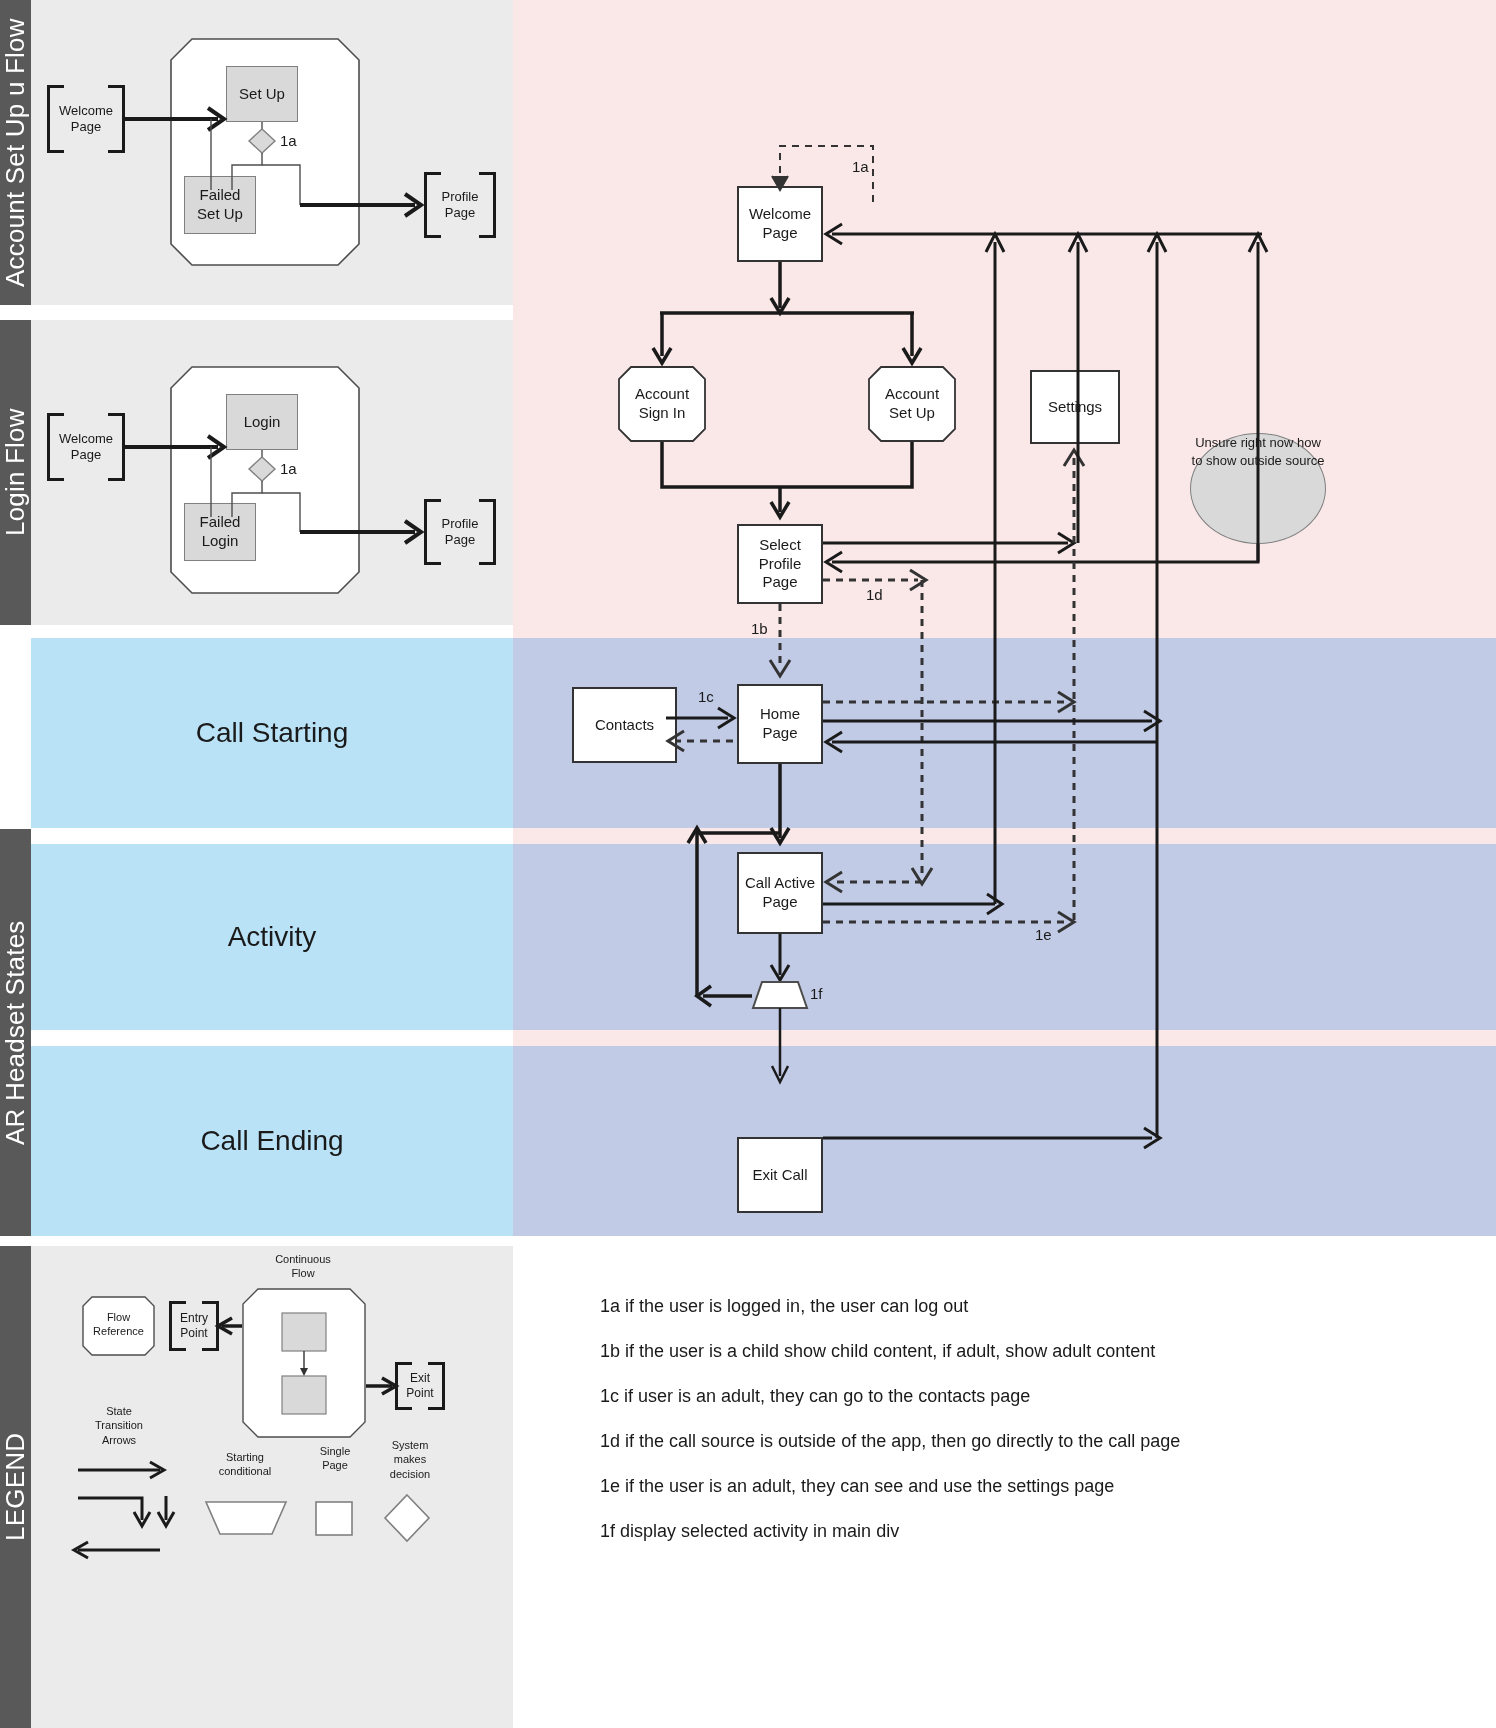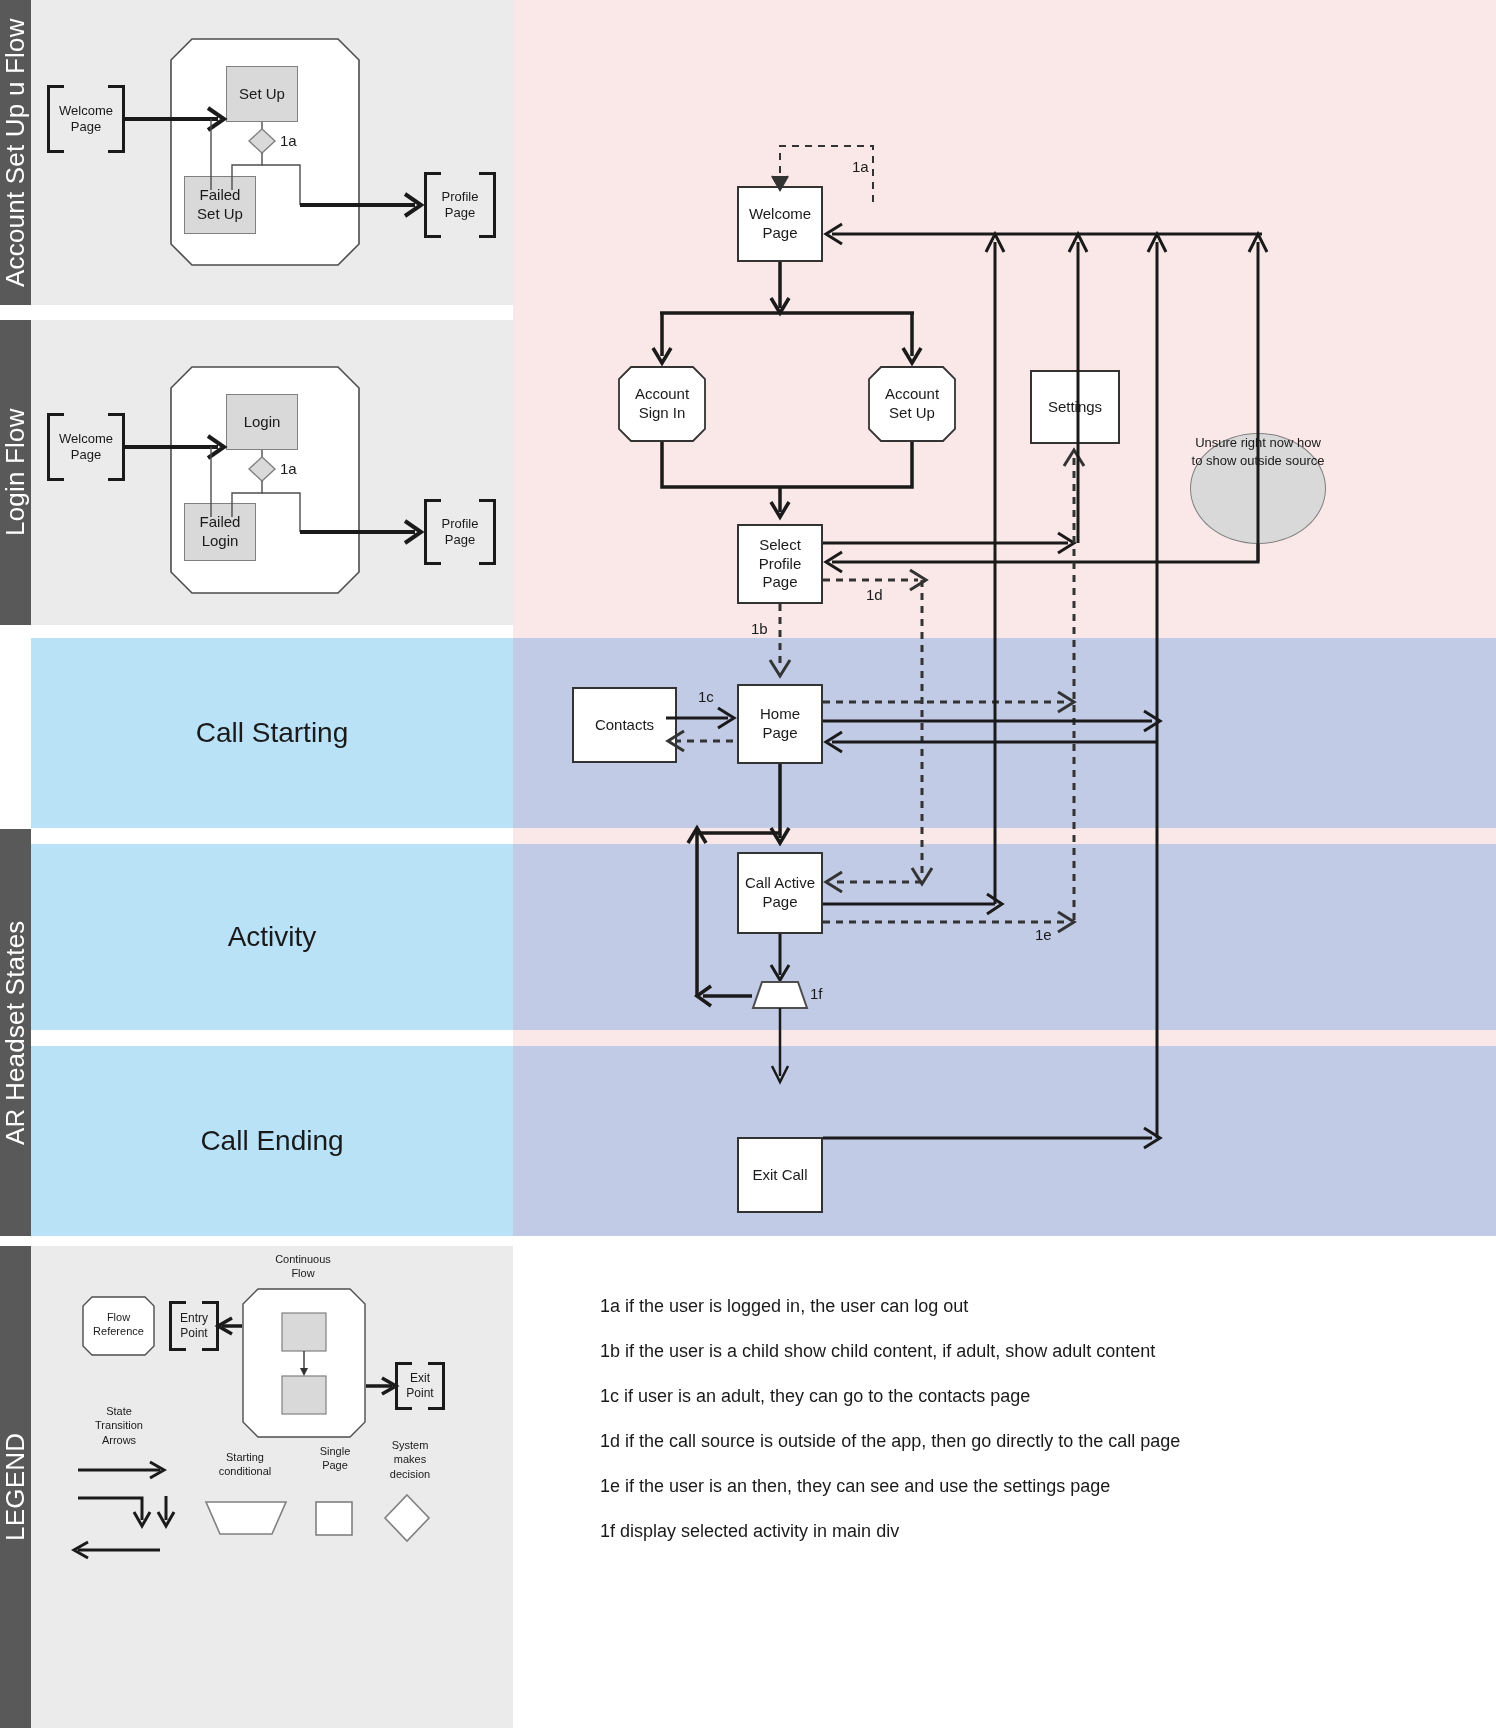--- a/index.html
+++ b/index.html
@@ -388,17 +388,17 @@
 
     <line x1="1262" y1="234" x2="832" y2="234" stroke="#1a1a1a" stroke-width="3"></line>
     <polyline points="842,224 826,234 842,244" fill="none" stroke="#1a1a1a" stroke-width="3"></polyline>
   </svg>
 
   <div class="notes" style="left:600px; top:1296px; width:860px;">
     <div class="note-line">1a if the user is logged in, the user can log out</div>
     <div class="note-line">1b if the user is a child show child content, if adult, show adult content</div>
     <div class="note-line">1c if user is an adult, they can go to the contacts page</div>
     <div class="note-line">1d if the call source is outside of the app, then go directly to the call page</div>
-    <div class="note-line">1e if the user is an then, they can see and use the settings page</div>
+    <div class="note-line">1e if the user is an adult, they can see and use the settings page</div>
     <div class="note-line">1f display selected activity in main div</div>
   </div>
 
 </div>
 
 </body></html>

